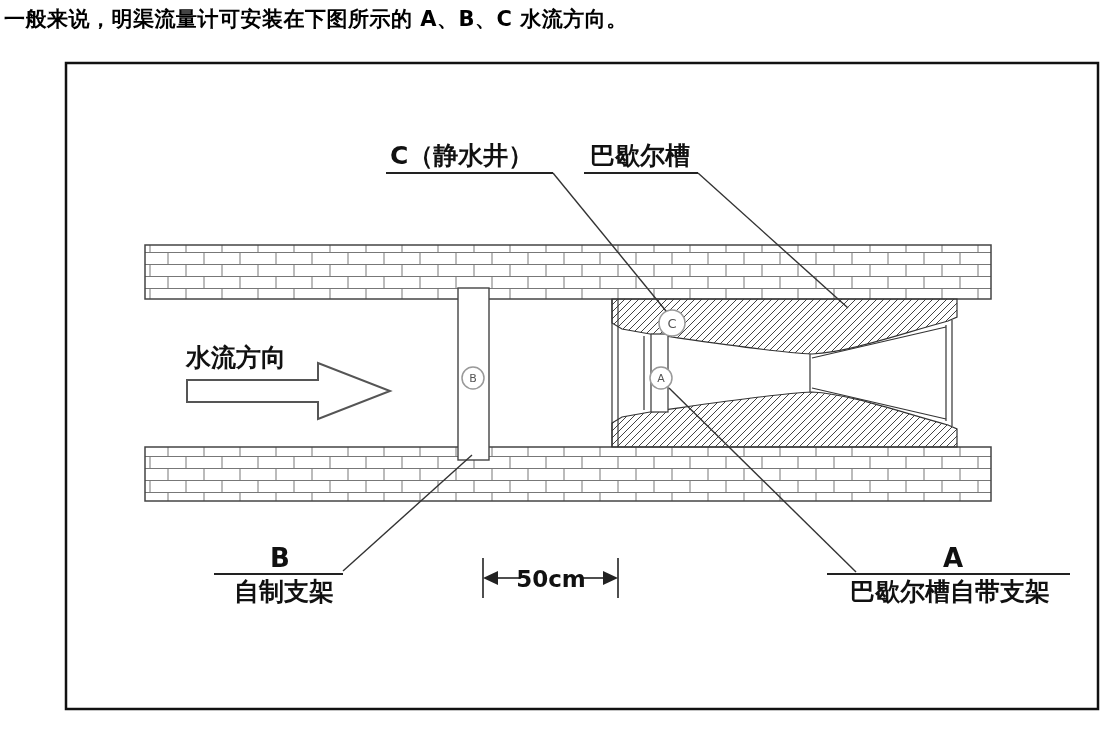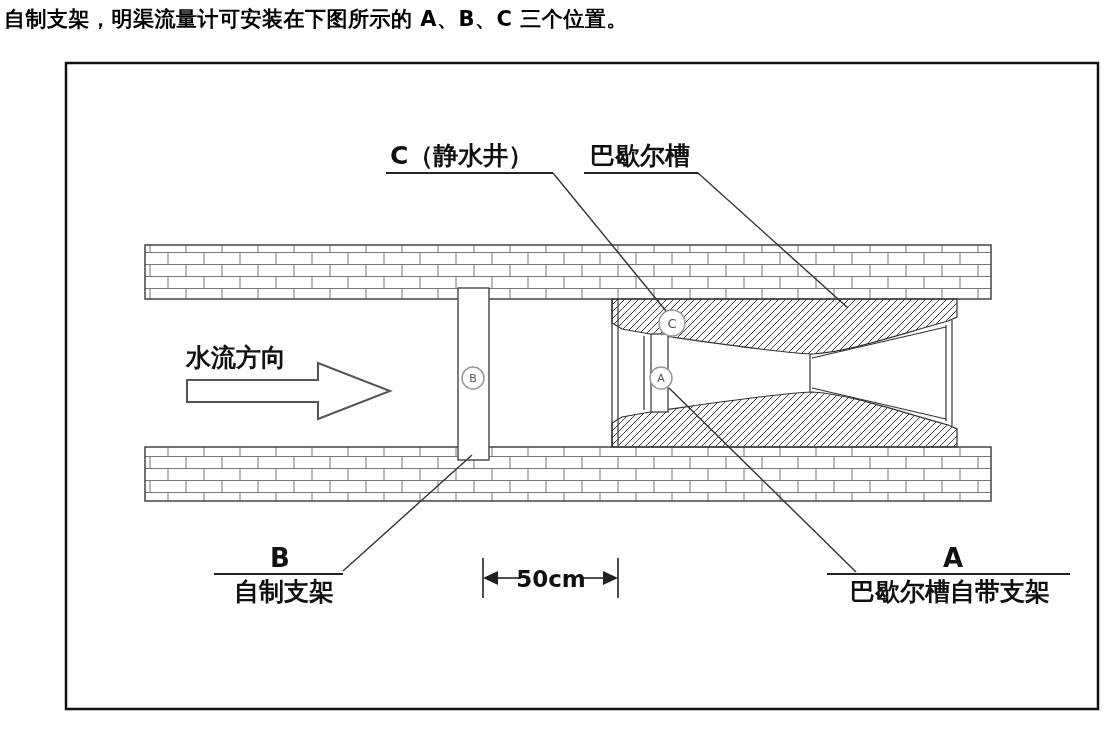--- a/index.html
+++ b/index.html
@@ -21,21 +21,21 @@
     fill:#111;
   }
   .cjk-label { font-size:25px; font-weight:600; }
   .letter-label { font-size:26px; font-weight:600; }
   .marker-letter { font-size:11px; fill:#555; }
   .marker-letter-big { font-size:13px; fill:#555; }
 </style>
 </head>
 <body>
 
-<div class="intro">自制支架，明渠流量计可安装在下图所示的 A、B、C 三个位置。</div>
+<div class="intro">一般来说，明渠流量计可安装在下图所示的 A、B、C 水流方向。</div>
 
 <svg width="1113" height="734" viewBox="0 0 1113 734">
   <defs>
     <pattern id="brick" width="36" height="24" patternUnits="userSpaceOnUse">
       <rect width="36" height="24" fill="#ffffff"></rect>
       <path d="M0 0.5 H36 M0 12.5 H36" stroke="#777" stroke-width="1" fill="none"></path>
       <path d="M6 0.5 V12.5 M24 12.5 V24" stroke="#777" stroke-width="1" fill="none"></path>
     </pattern>
     <pattern id="hatch" width="7" height="7" patternUnits="userSpaceOnUse">
       <path d="M0 7 L7 0" stroke="#444" stroke-width="1"></path>

